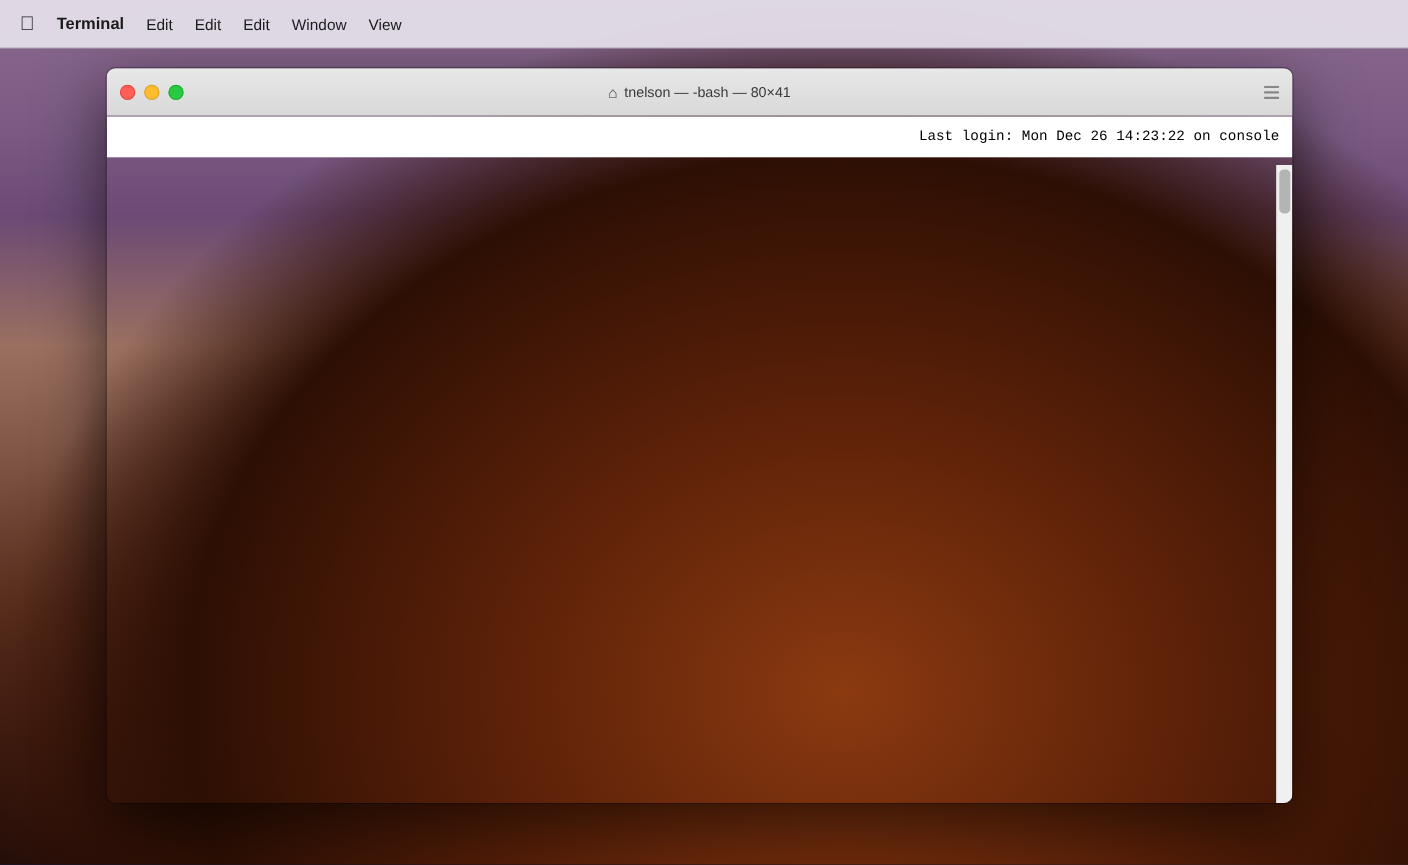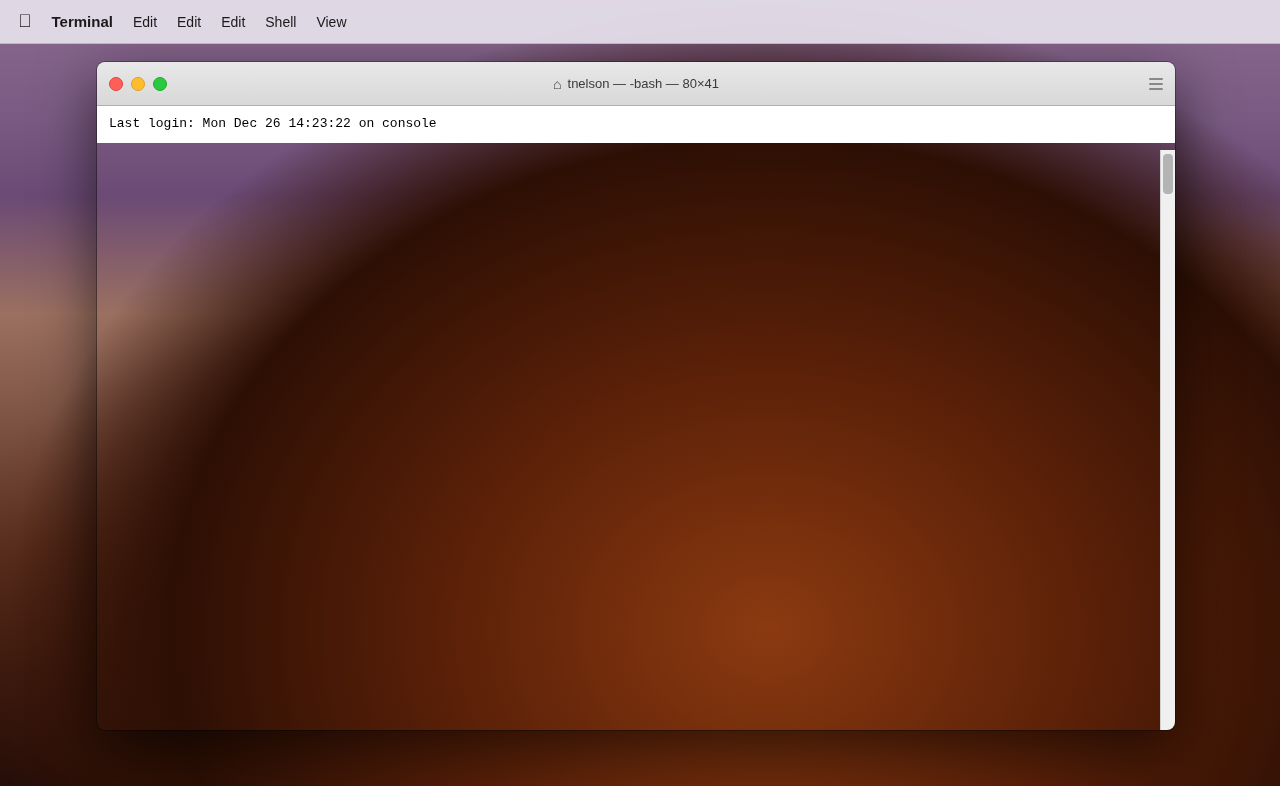--- a/index.html
+++ b/index.html
@@ -147,20 +147,21 @@
     .terminal-content {
       background: #ffffff;
       flex: 1;
       padding: 8px 12px;
       font-family: "Menlo", "Monaco", "Courier New", monospace;
       font-size: 13px;
       line-height: 1.6;
       color: #000000;
       position: relative;
       overflow: hidden;
+      text-align: right;
     }
 
     .terminal-line {
       white-space: pre;
     }
 
     .cursor {
       display: inline-block;
       width: 8px;
       height: 16px;
@@ -199,21 +200,21 @@
 <body>
 
 <div class="desktop-bg"></div>
 
 <div class="menubar">
   <div class="menubar-item apple-icon"></div>
   <div class="menubar-item bold">Terminal</div>
   <div class="menubar-item">Edit</div>
   <div class="menubar-item">Edit</div>
   <div class="menubar-item">Edit</div>
-  <div class="menubar-item">Shell</div>
+  <div class="menubar-item">Window</div>
   <div class="menubar-item">View</div>
 </div>
 
 <div class="terminal-window">
 
   <div class="title-bar">
     <div class="traffic-lights">
       <div class="traffic-light close"></div>
       <div class="traffic-light minimize"></div>
       <div class="traffic-light maximize"></div>

